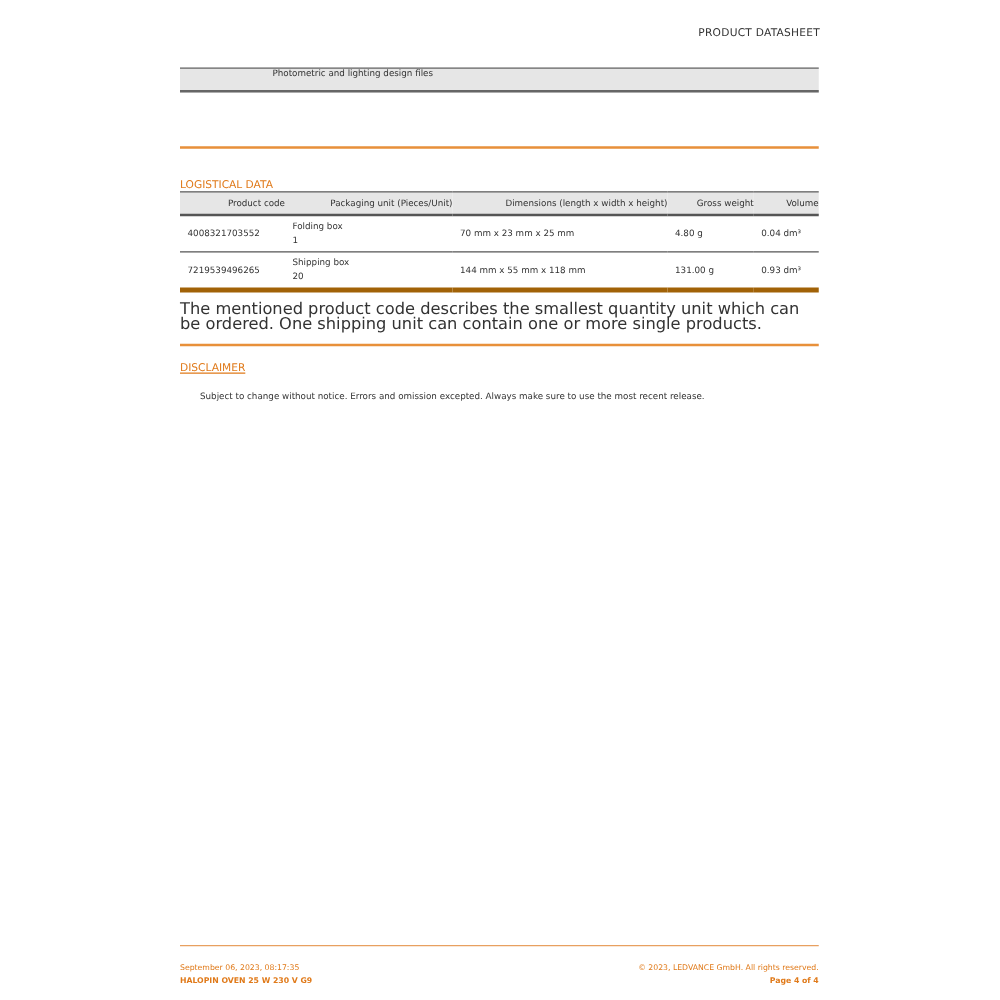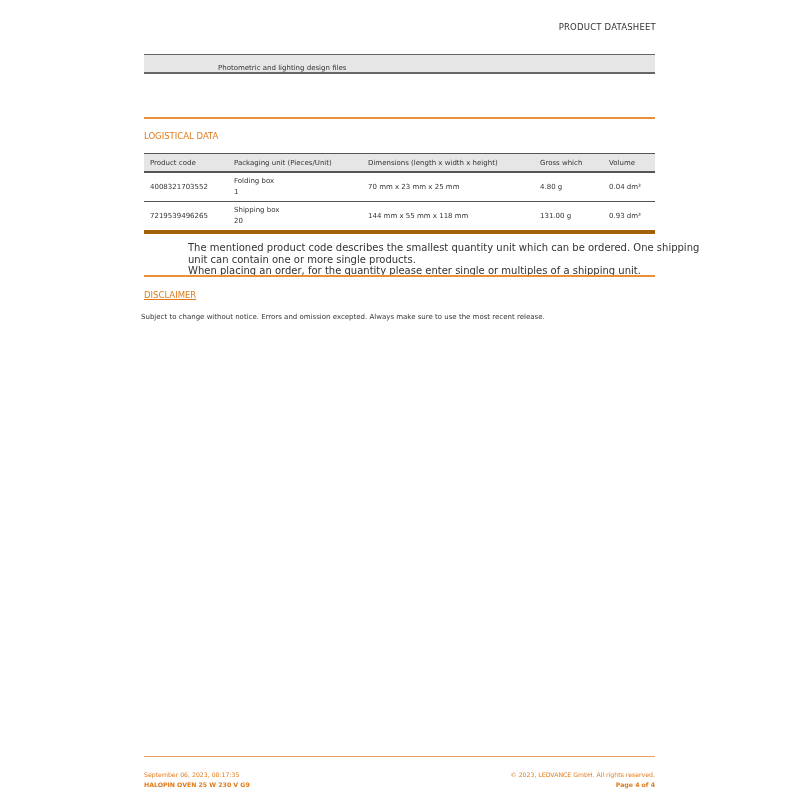--- a/index.html
+++ b/index.html
@@ -1,60 +1,60 @@
 <!DOCTYPE html>
 <html><head>
 <meta charset="utf-8">
 <style>
   html, body { margin:0; padding:0; background:#ffffff; }
   body { width:800px; height:800px; position:relative; font-family:"DejaVu Sans", sans-serif; color:#333; overflow:hidden; }
   .page-header { position:absolute; top:22px; right:144px; font-size:8.5px; color:#333; letter-spacing:0.2px;text-align:right; }
   .content { position:absolute; left:144px; width:511px; }
   .files-table { top:54px; }
-  .files-head { height:17px; background:#e6e6e6; border-top:1px solid #666; border-bottom:2px solid #666; display:flex; align-items:flex-end; font-size:7px; }
+  .files-head { height:17px; background:#e6e6e6; border-top:1px solid #666; border-bottom:2px solid #666; display:flex; align-items:flex-start; font-size:7px; }
   .files-head .cell { padding-left:74px; }
   .files-row { height:32px; border-bottom:2px solid #666; display:flex; align-items:center; font-size:7px; }
   .file-icon { width:74px; display:flex; justify-content:flex-start; padding-left:12px; box-sizing:border-box; }
   .orange-rule { position:absolute; left:144px; width:511px; height:2px; background:#e8903a; }
   .section-title { position:absolute; left:144px; font-size:8.5px; color:#e07a1a; }
   .logi-table { top:153px; }
   table { border-collapse:collapse; width:511px; font-size:7px; }
-  thead th { background:#e6e6e6; font-weight:normal; text-align:left; height:17px; padding:0 0 0 6px; border-top:1px solid #555; border-bottom:2px solid #555; }
+  thead th { background:#e6e6e6; font-weight:normal; text-align:right; height:17px; padding:0 0 0 6px; border-top:1px solid #555; border-bottom:2px solid #555; }
   tbody td { padding:0 0 0 6px; height:28px; border-bottom:1px solid #555; vertical-align:middle; }
   tbody tr:last-child td { border-bottom:4px solid #a16207; }
   .two-line div { line-height:11px; }
-  .note { position:absolute; left:144px; width:515px; top:242px; font-size:10px; line-height:11.5px;margin-left:44px; }
-  .disc-text { position:absolute; left:141px; top:313px; font-size:7px;text-align:right; }
+  .note { position:absolute; left:144px; width:515px; top:242px; font-size:13px; line-height:11.5px; }
+  .disc-text { position:absolute; left:160px; top:313px; font-size:7px;text-align:right; }
   .footer-rule { position:absolute; left:144px; width:511px; top:756px; height:1px; background:#e8a060; }
   .footer { position:absolute; left:144px; width:511px; top:770px; font-size:6.2px; color:#e07a1a; line-height:10px; }
   .footer .l { position:absolute; left:0; }
   .footer .r { position:absolute; right:0; text-align:right; }
 </style>
 </head>
 <body>
 
 <div class="page-header">PRODUCT DATASHEET</div>
 
 <div class="content files-table">
   <div class="files-head">
     <span class="cell">Photometric and lighting design files</span>
   </div>
 </div>
 
 <div class="orange-rule" style="top:117px;"></div>
-<div class="section-title" style="top:131px;">LOGISTICAL DATA</div>
+<div class="section-title" style="top:143px;">LOGISTICAL DATA</div>
 
 <div class="content logi-table">
   <table>
     <thead>
       <tr>
         <th style="width:78px">Product code</th>
         <th style="width:128px">Packaging unit (Pieces/Unit)</th>
         <th style="width:166px">Dimensions (length x width x height)</th>
-        <th style="width:63px">Gross which</th>
+        <th style="width:63px">Gross weight</th>
         <th>Volume</th>
       </tr>
     </thead>
     <tbody>
       <tr>
         <td>4008321703552</td>
         <td class="two-line">
           <div>Folding box</div>
           <div>1</div>
         </td>
@@ -71,21 +71,20 @@
         <td>144 mm x 55 mm x 118 mm</td>
         <td>131.00 g</td>
         <td>0.93 dm³</td>
       </tr>
     </tbody>
   </table>
 </div>
 
 <div class="note">
   <div>The mentioned product code describes the smallest quantity unit which can be ordered. One shipping unit can contain one or more single products.</div>
-  <div>When placing an order, for the quantity please enter single or multiples of a shipping unit.</div>
 </div>
 
 <div class="orange-rule" style="top:275px;"></div>
 <div class="section-title" style="top:290px;text-decoration:underline;">DISCLAIMER</div>
 <div class="disc-text">Subject to change without notice. Errors and omission excepted. Always make sure to use the most recent release.</div>
 
 <div class="footer-rule"></div>
 <div class="footer">
   <div class="l">
     <div>September 06, 2023, 08:17:35</div>

